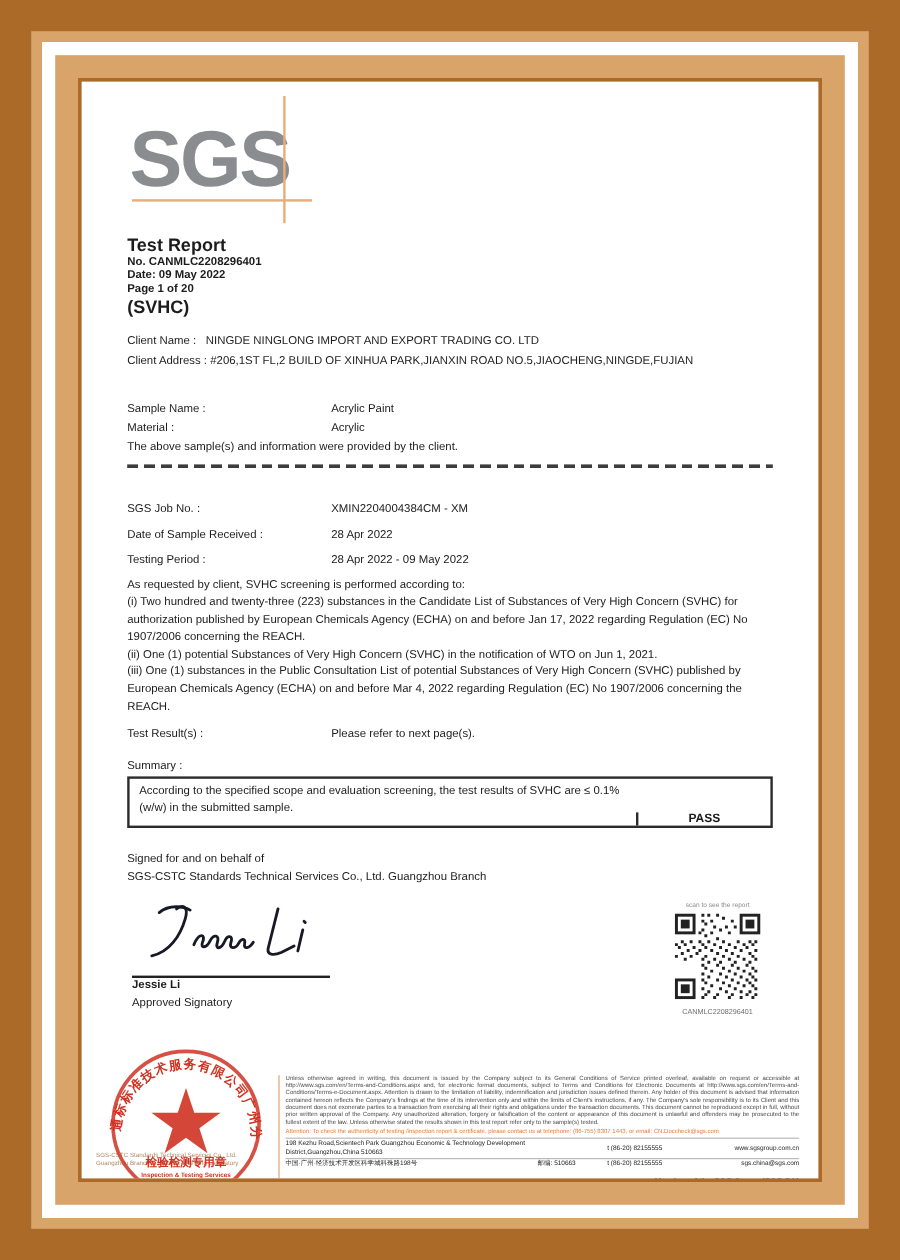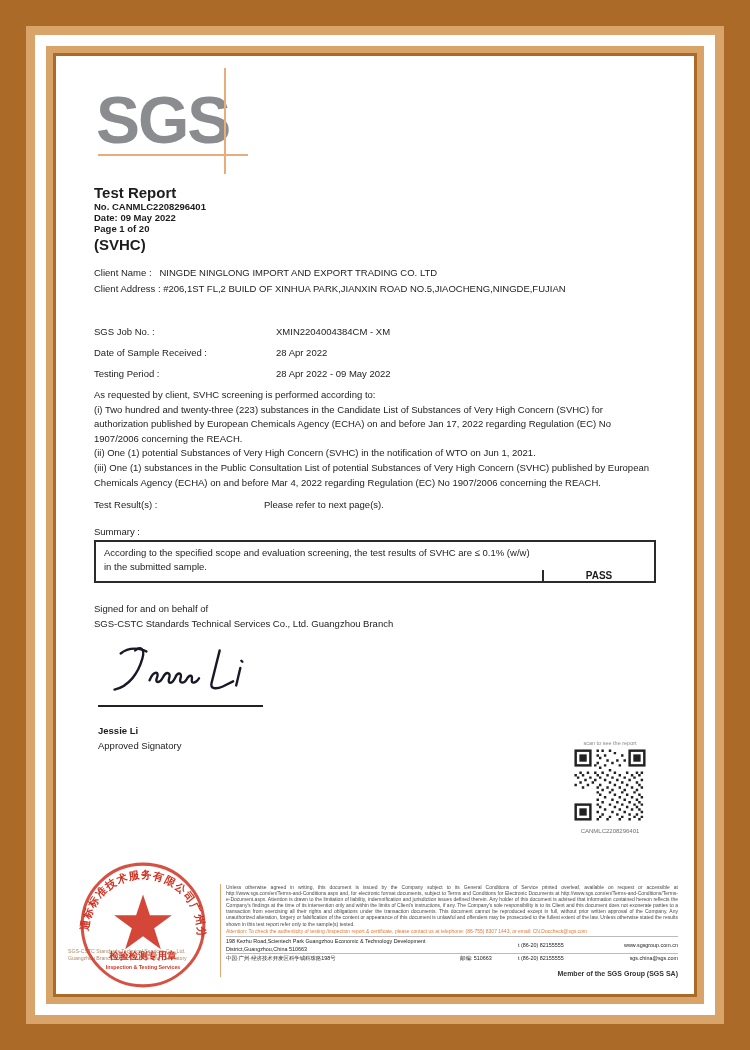--- a/index.html
+++ b/index.html
@@ -1,20 +1,20 @@
 <!DOCTYPE html>
 <html><head>
 <meta charset="utf-8">
 <style>
   html,body{margin:0;padding:0;}
   body{width:750px;height:1050px;font-family:"Liberation Sans",sans-serif;background:#ab6a28;}
   .f1{box-sizing:border-box;width:750px;height:1050px;background:#ab6a28;padding:26px;}
   .f2{box-sizing:border-box;width:100%;height:100%;background:#d8a46a;padding:9px;}
   .f3{box-sizing:border-box;width:100%;height:100%;background:#ffffff;padding:11px;}
-  .f4{box-sizing:border-box;width:100%;height:100%;background:#d8a46a;padding:7px;}
+  .f4{box-sizing:border-box;width:100%;height:100%;background:#d8a46a;padding:19px;}
   .f5{box-sizing:border-box;width:100%;height:100%;background:#ab6a28;padding:3px;}
   .page{box-sizing:border-box;width:100%;height:100%;background:#ffffff;position:relative;overflow:hidden;}
   .content{padding:12px 38px 0 38px;color:#1c1c1c;}
 
   
   .logo-wrap{position:relative;width:170px;height:100px;margin:4px 0 12px 2px;}
   .logo-text{font-size:66px;font-weight:bold;color:#8a8c8f;letter-spacing:-2px;line-height:96px;}
   .logo-hline{position:absolute;left:2px;top:82px;width:150px;height:2px;background:#e8ad78;}
   .logo-vline{position:absolute;left:128px;top:-4px;width:2px;height:106px;background:#e8ad78;}
 
@@ -29,40 +29,40 @@
   .line9{font-size:9.5px;line-height:16px;}
   .lbl{font-weight:normal;margin-top:20px;}
   .client-block{margin-bottom:24px;}
 
   .kv{display:flex;font-size:9.5px;line-height:16px;}
   .kv .k{width:170px;flex:none;}
   .note{font-size:9.5px;line-height:16px;}
   .dashline{height:2.5px;margin:6px 0 0 0;background:repeating-linear-gradient(90deg,#3d3d3d 0 9px,transparent 9px 14px);}
 
   .job-block{margin-top:28px;}
-  .job-row{display:flex;font-size:9.5px;line-height:14px;margin-bottom:7px;gap:12px;}
+  .job-row{display:flex;font-size:9.5px;line-height:14px;margin-bottom:7px;}
   .job-row .k{width:170px;flex:none;}
 
   .req-row{display:flex;font-size:9.5px;margin-top:5px;}
   .req-row .k{width:170px;flex:none;line-height:14px;}
   .req-body{flex:1;line-height:14.6px;}
   .req-body p{margin:0;}
 
   .result-row{display:flex;font-size:9.5px;margin-top:9px;}
   .result-row .k{width:170px;flex:none;}
 
   .summary-label{font-size:9.5px;margin-top:16px;}
   .summary-box{display:flex;border:2px solid #2b2b2b;margin-top:3px;}
   .summary-text{flex:1;font-size:9.5px;line-height:14px;padding:4px 8px;}
   .summary-verdict{width:110px;flex:none;border-left:2px solid #2b2b2b;display:flex;align-items:center;justify-content:center;font-size:10px;font-weight:bold;margin-top:28px;}
 
   .signed-block{margin-top:18px;font-size:9.5px;line-height:15px;}
   .sig-area{margin-top:10px;margin-left:4px;}
   .sig-line{width:165px;border-top:2px solid #222;margin-top:2px;}
-  .sig-name{font-size:9.5px;font-weight:bold;margin-top:18px;}
+  .sig-name{font-size:9.5px;font-weight:bold;margin-top:0;}
   .sig-title{font-size:9.5px;margin-top:4px;}
 
   
   .qr-block{position:absolute;top:684px;right:32px;width:104px;text-align:center;}
   .qr-cap-top{font-size:5.5px;color:#8a8a8a;margin-bottom:1px;}
   .qr-cap-bottom{font-size:6px;color:#6f6f6f;margin-top:1px;}
 
   
   .stamp{position:absolute;left:16px;top:798px;width:142px;height:142px;}
   .stamp-company{position:absolute;left:12px;top:892px;width:190px;font-size:5.2px;line-height:7px;color:#b08a64;}
@@ -108,20 +108,32 @@
       <div class="line9">
         <span class="lbl">Client Name :</span>
         &nbsp;&nbsp;<span>NINGDE NINGLONG IMPORT AND EXPORT TRADING CO. LTD</span>
       </div>
       <div class="line9">
         <span class="lbl">Client Address :</span>
         <span>#206,1ST FL,2 BUILD OF XINHUA PARK,JIANXIN ROAD NO.5,JIAOCHENG,NINGDE,FUJIAN</span>
       </div>
     </div>
 
+    <div>
+      <div class="kv">
+        <span class="k">Sample Name :</span>
+        <span>Acrylic Paint</span>
+      </div>
+      <div class="kv">
+        <span class="k">Material :</span>
+        <span>Acrylic</span>
+      </div>
+      <div class="note">The above sample(s) and information were provided by the client.</div>
+      <div class="dashline"></div>
+    </div>
 
     <div class="job-block">
       <div class="job-row">
         <span class="k">SGS Job No. :</span>
         <span>XMIN2204004384CM - XM</span>
       </div>
       <div class="job-row">
         <span class="k">Date of Sample Received :</span>
         <span>28 Apr 2022</span>
       </div>

